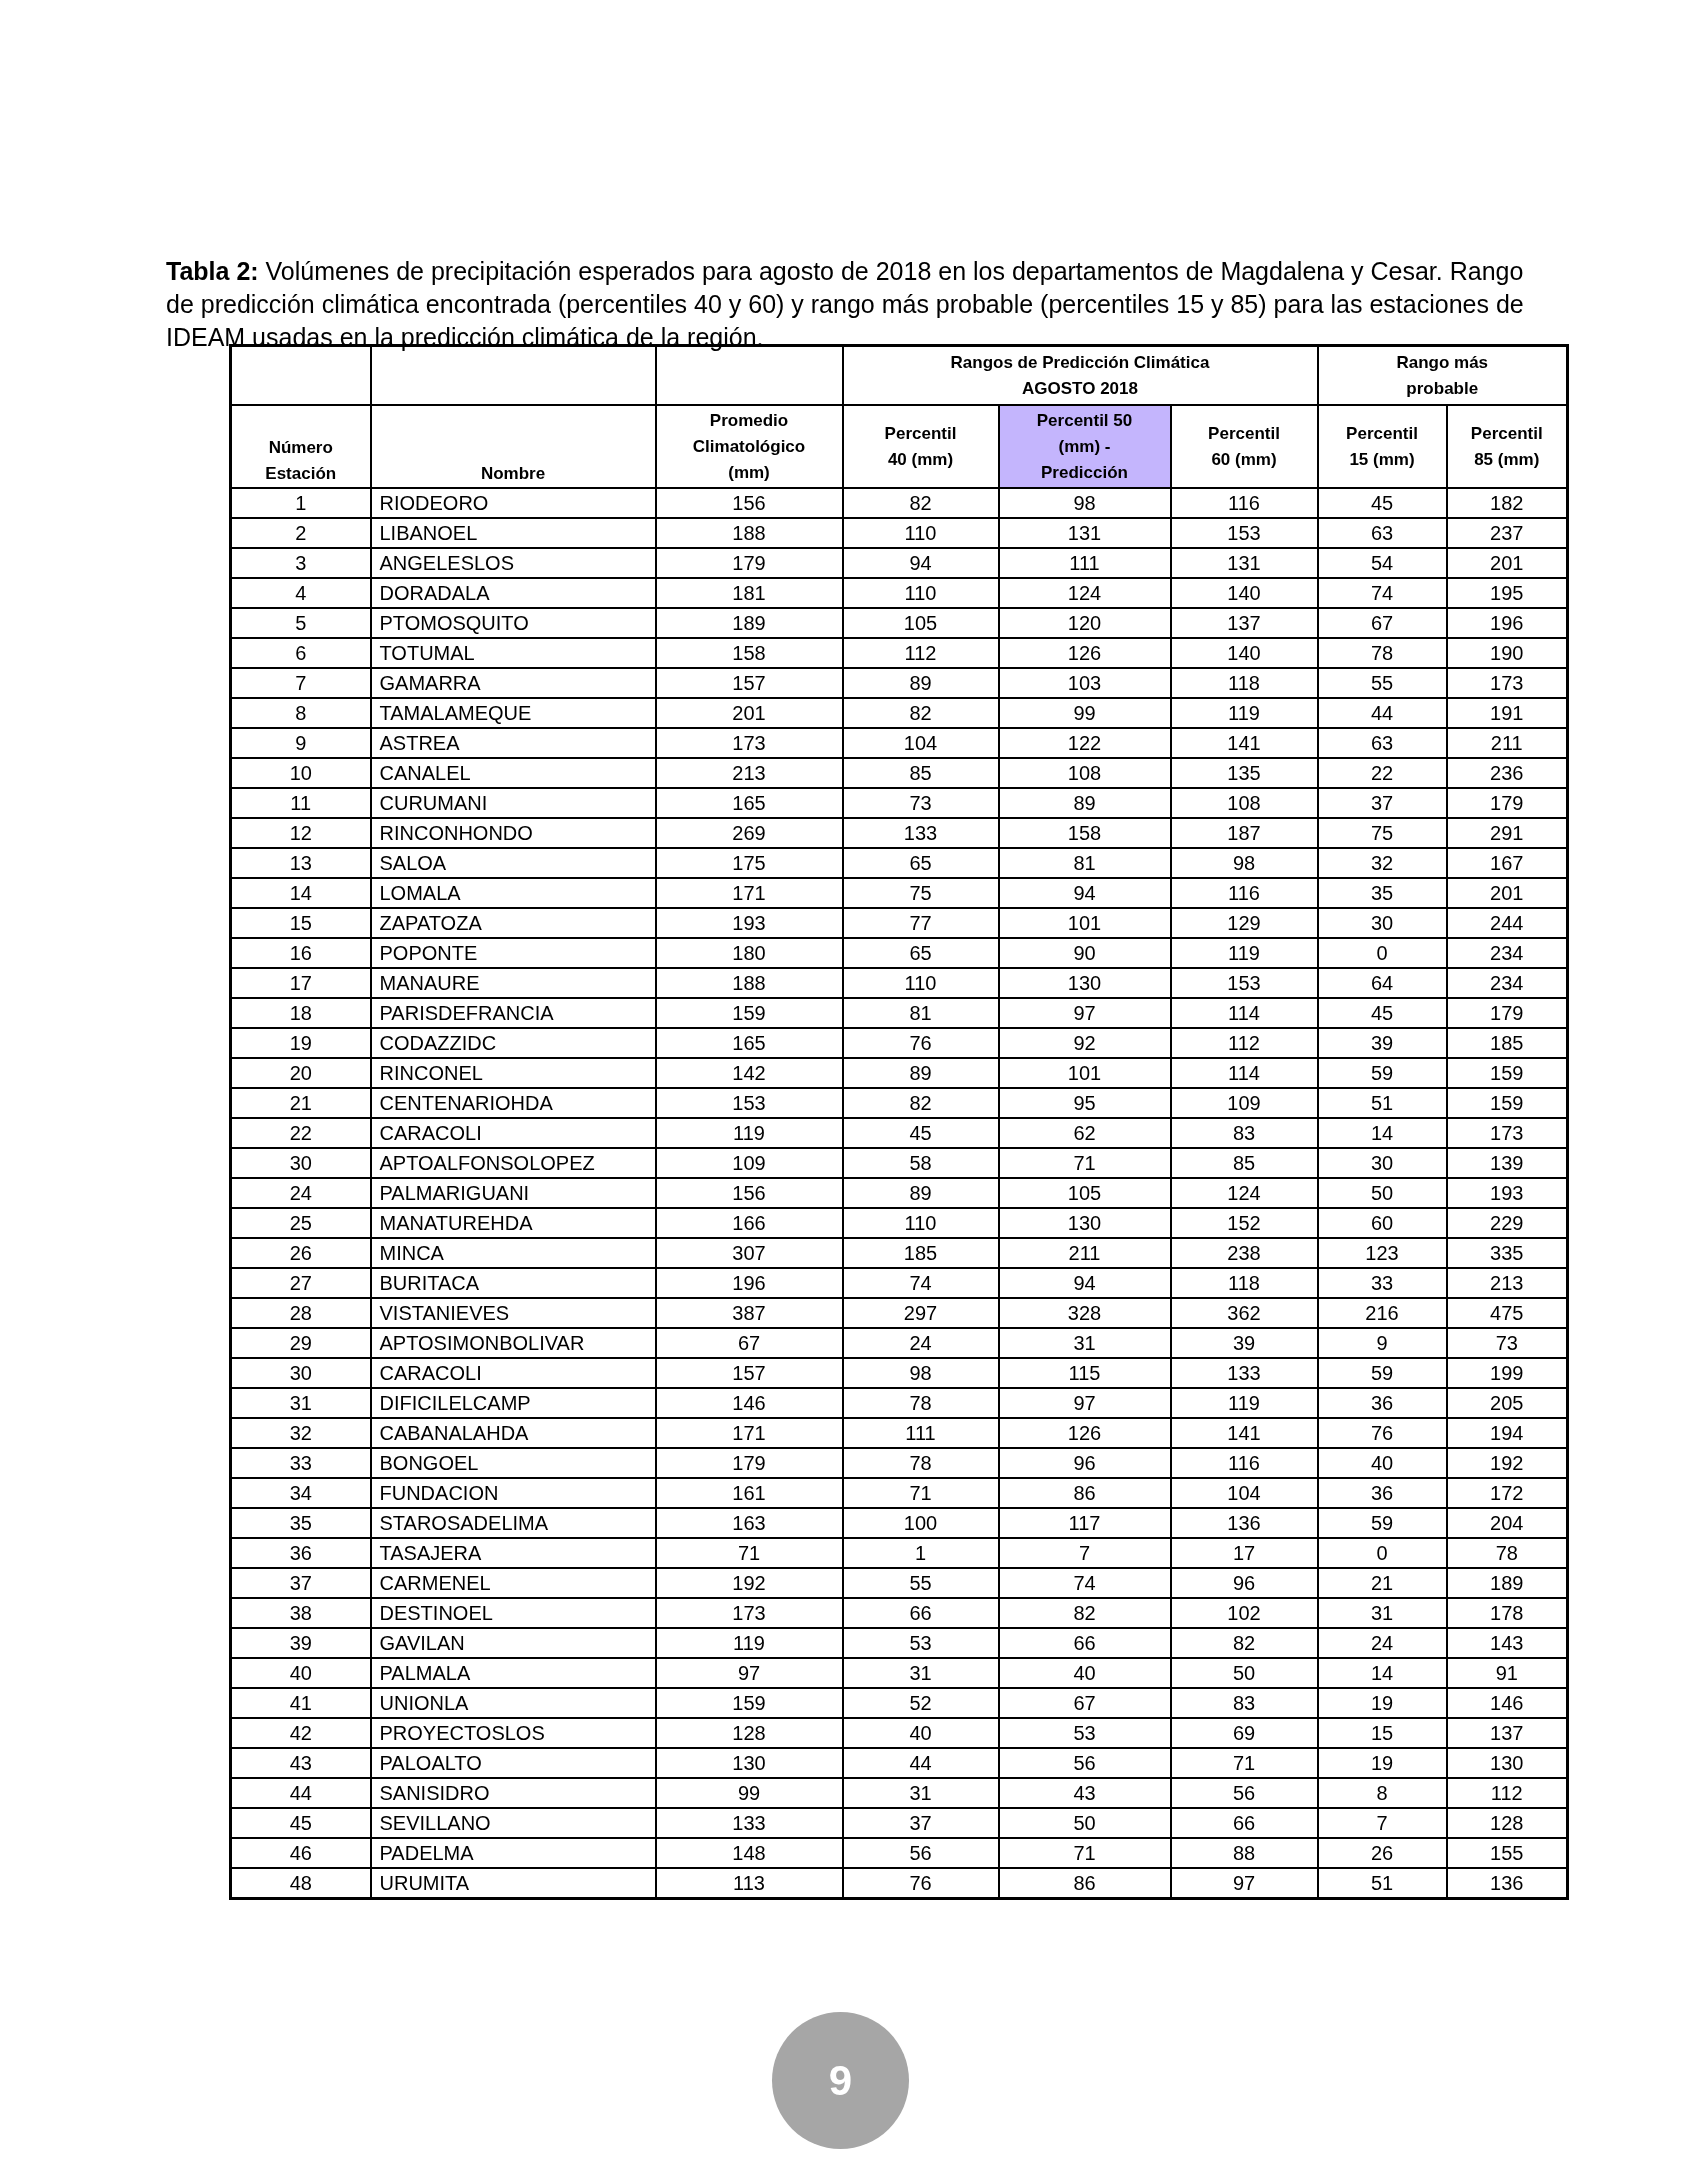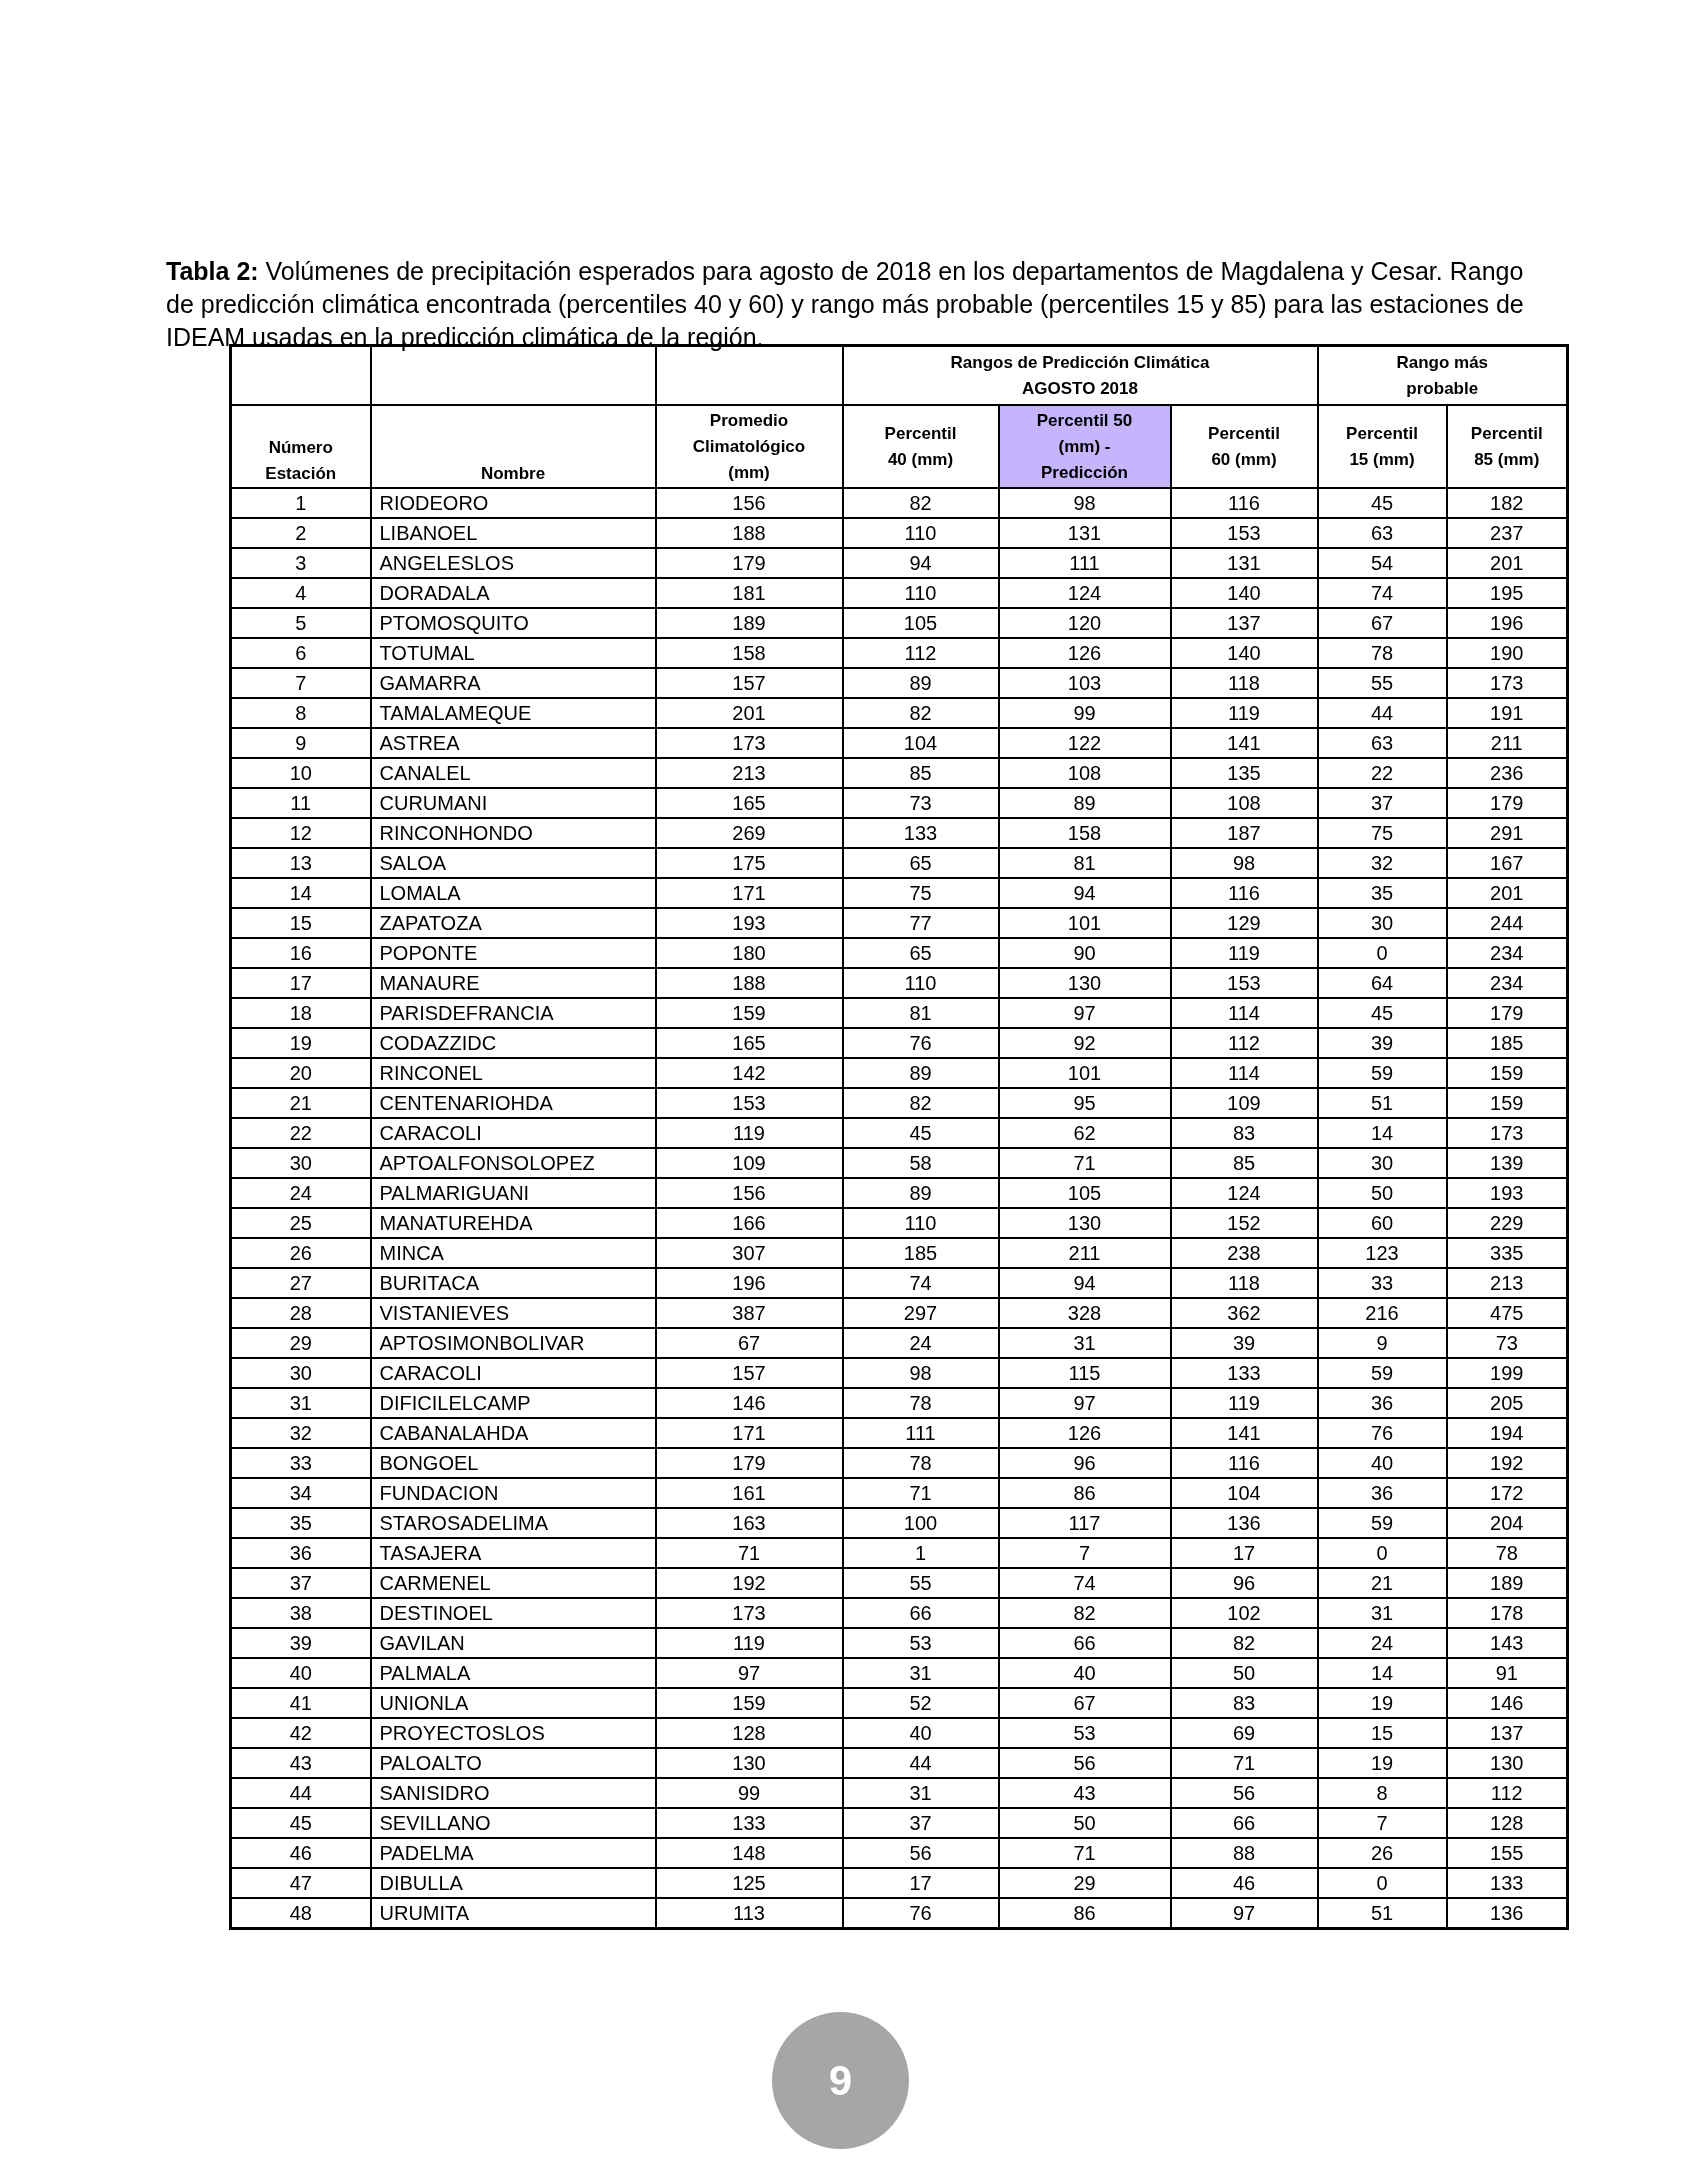--- a/index.html
+++ b/index.html
@@ -593,30 +593,20 @@
             <td>46</td>
             <td class="name-cell">PADELMA</td>
             <td>148</td>
             <td>56</td>
             <td>71</td>
             <td>88</td>
             <td>26</td>
             <td>155</td>
           </tr>
           <tr>
-            <td>47</td>
-            <td class="name-cell">DIBULLA</td>
-            <td>125</td>
-            <td>17</td>
-            <td>29</td>
-            <td>46</td>
-            <td>0</td>
-            <td>133</td>
-          </tr>
-          <tr>
             <td>48</td>
             <td class="name-cell">URUMITA</td>
             <td>113</td>
             <td>76</td>
             <td>86</td>
             <td>97</td>
             <td>51</td>
             <td>136</td>
           </tr>
         </tbody>

